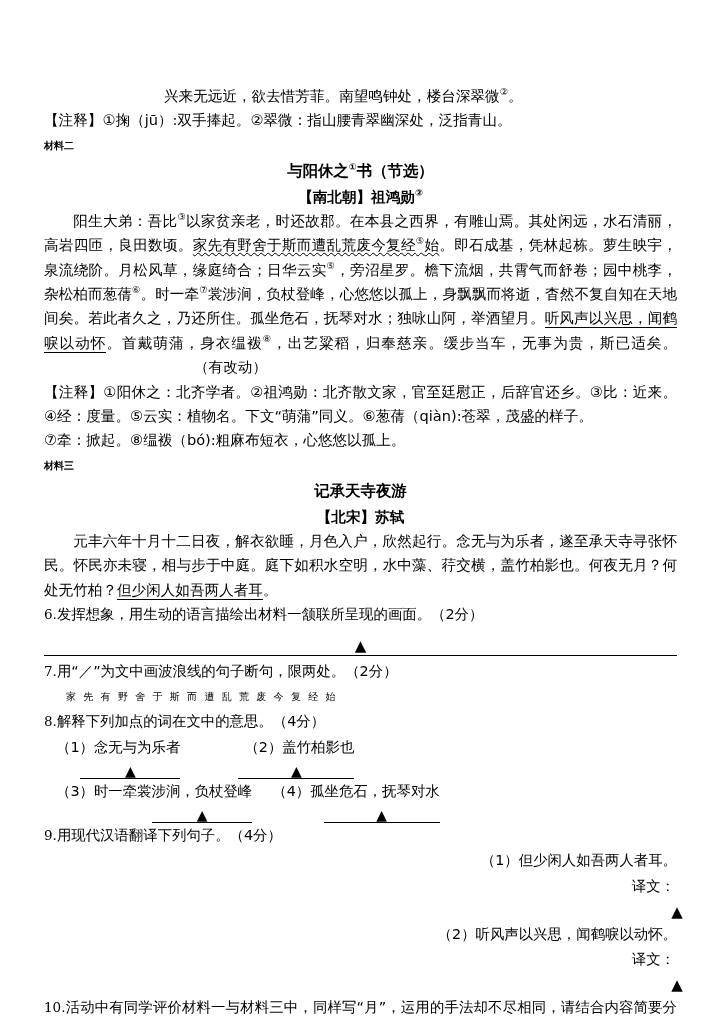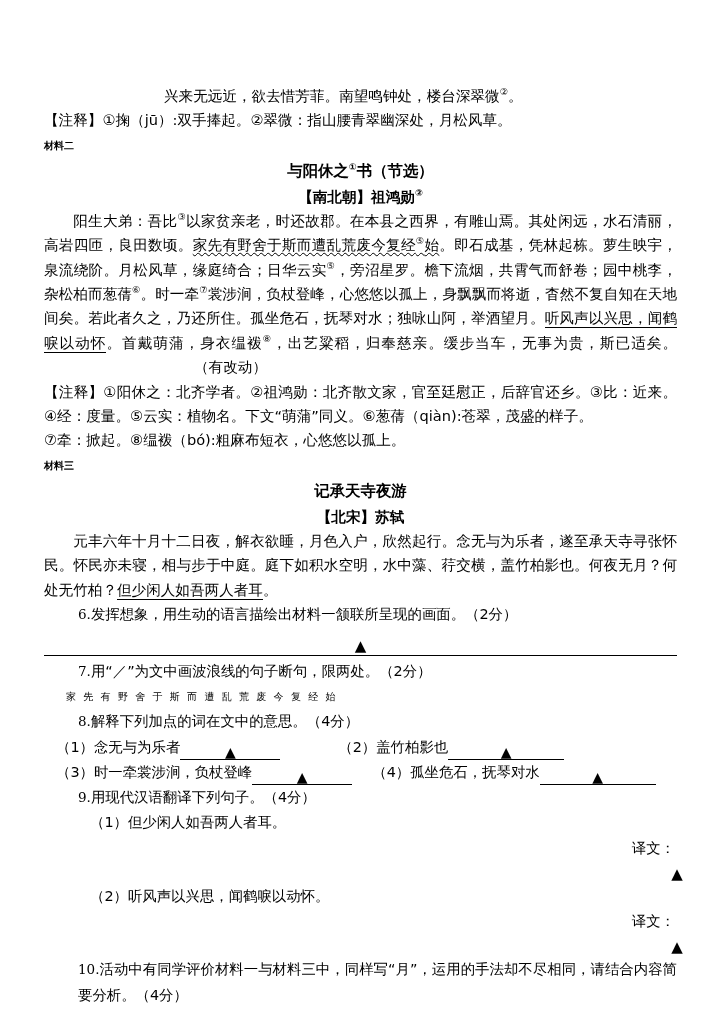--- a/index.html
+++ b/index.html
@@ -64,21 +64,20 @@
   .u-wavy {
     text-decoration: underline;
     text-decoration-style: wavy;
     text-decoration-thickness: 1px;
     text-underline-offset: 2px;
   }
   .qline {
     font-size: 14.4px;
     line-height: 25.5px;
     white-space: pre-wrap;
-    margin-left: 34px;
   }
   .qnum {
     font-family: "DejaVu Serif", "Liberation Serif", serif;
     font-size: 13.5px;
   }
   
   .answer-rule {
     position: relative;
     height: 27px;
     border-bottom: 1.3px solid #000;
@@ -142,35 +141,36 @@
   .sub-item-row {
     display: flex;
     font-size: 14.4px;
     line-height: 25px;
     padding-left: 12px;
   }
   .sub-item {
     display: flex;
     align-items: flex-end;
     white-space: nowrap;
+    flex-direction: column;
   }
   .gap-cell {
     width: 58px;
     flex: 0 0 auto;
   }
-  .pad-left-1 { padding-left: 12px; }
+  .pad-left-1 { padding-left: 12px; text-align: right; }
 </style>
 </head>
 <body>
 
 <div class="page">
 
   <div class="line center-indent"><span>兴来无远近，欲去惜芳菲。南望鸣钟处，楼台深翠微</span><span class="sup">②</span><span>。</span></div>
 
-  <div class="line">【注释】①掬（jū）:双手捧起。②翠微：指山腰青翠幽深处，月松风草。</div>
+  <div class="line">【注释】①掬（jū）:双手捧起。②翠微：指山腰青翠幽深处，泛指青山。</div>
 
   <div class="section-label">材料二</div>
 
   <div class="title-main"><span>与阳休之</span><span class="sup">①</span><span>书（节选）</span></div>
 
   <div class="title-sub"><span>【南北朝】祖鸿勋</span><span class="sup">②</span></div>
 
   <div class="line para"><span>阳生大弟：吾比</span><span class="sup">③</span><span>以家贫亲老，时还故郡。在本县之西界，有雕山焉。其处闲远，水石清丽，高岩四匝，良田数顷。</span><span class="u-wavy"><span>家先有野舍于斯而遭乱荒废今复经</span><span class="sup">⑤</span><span>始</span></span><span>。即石成基，凭林起栋。萝生映宇，泉流绕阶。月松风草，缘庭绮合；日华云实</span><span class="sup">⑤</span><span>，旁沼星罗。檐下流烟，共霄气而舒卷；园中桃李，杂松柏而葱蒨</span><span class="sup">⑥</span><span>。时一牵</span><span class="sup">⑦</span><span>裳涉涧，负杖登峰，心悠悠以孤上，身飘飘而将逝，杳然不复自知在天地间矣。若此者久之，乃还所住。孤坐危石，抚琴对水；独咏山阿，举酒望月。</span><span class="u-straight">听风声以兴思，闻鹤唳以动怀</span><span>。首戴萌蒲，身衣缊袯</span><span class="sup">⑧</span><span>，出艺粱稻，归奉慈亲。缓步当车，无事为贵，斯已适矣。</span><span style="display:inline-block;width:150px"></span><span>（有改动）</span></div>
 
   <div class="line">【注释】①阳休之：北齐学者。②祖鸿勋：北齐散文家，官至廷慰正，后辞官还乡。③比：近来。④经：度量。⑤云实：植物名。下文“萌蒲”同义。⑥葱蒨（qiàn):苍翠，茂盛的样子。</div>

